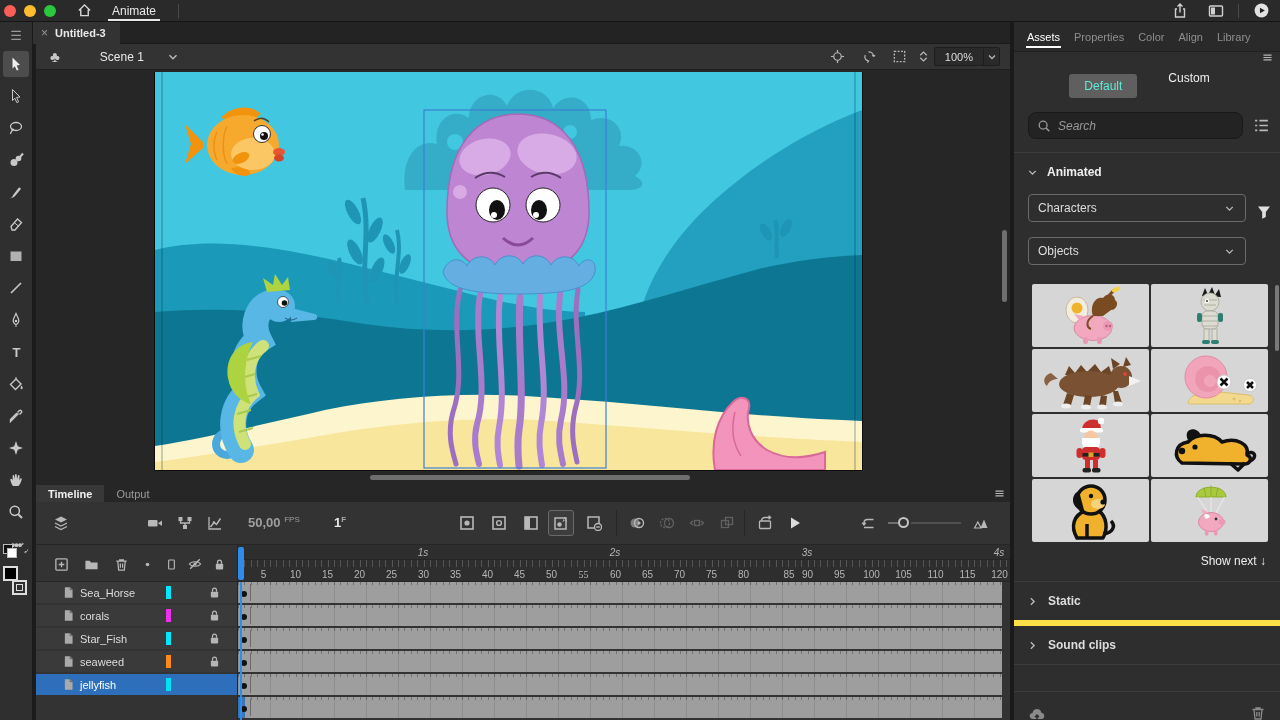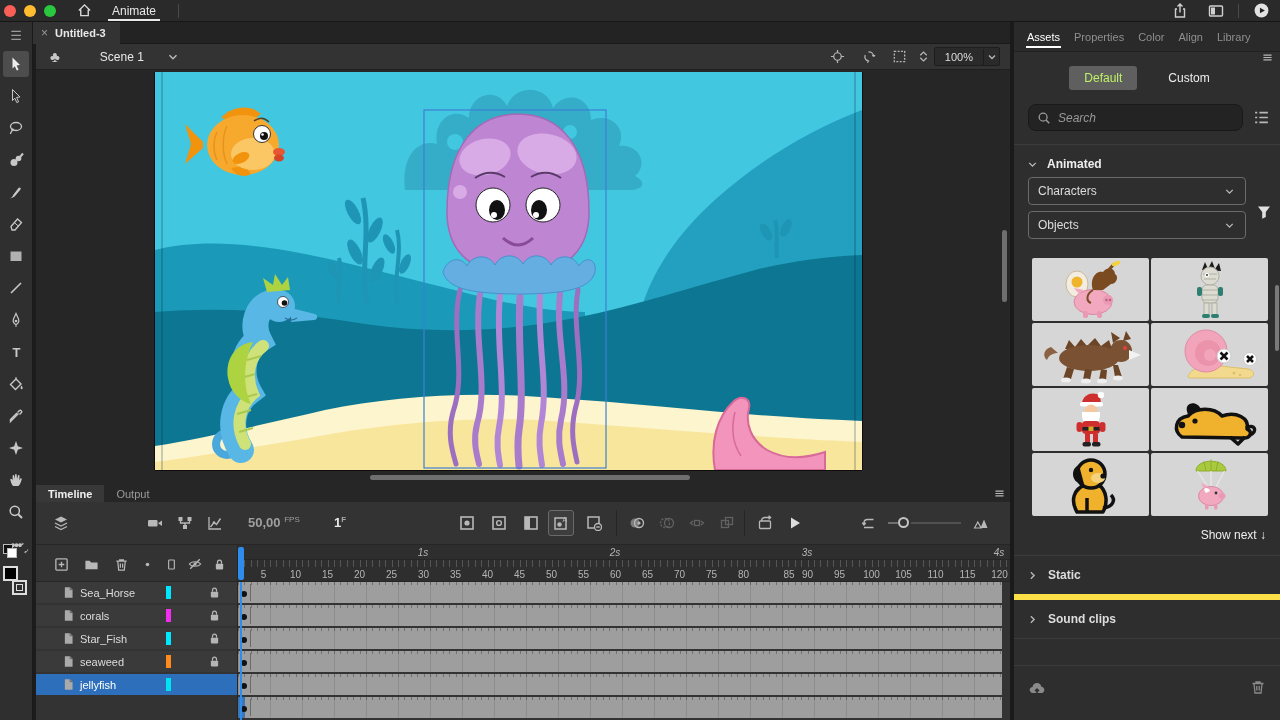--- a/index.html
+++ b/index.html
@@ -111,28 +111,28 @@
   #gapcol { position:absolute; left:1010px; top:22px; width:4px; height:698px; background:#1a1a1a; }
   #rightpanel { position:absolute; left:1014px; top:22px; width:266px; height:698px; background:#2e2e2e; }
   #rp-tabs { position:relative; height:30px; background:#2a2a2a; border-bottom:1px solid #202020; display:flex; align-items:flex-end; padding-left:6px; }
   .rp-tab { position:relative; padding:6px 7px 8px 7px; color:#8f8f8f; font-size:11px; font-weight:normal; }
   .rp-tab.active { color:#ffffff; }
   .rp-tab.active:after { content:""; position:absolute; left:6px; right:6px; bottom:3px; height:2px; background:#fff; }
   .rp-overflow { position:absolute; right:2px; top:2px; color:#8f8f8f; font-size:9px; }
   .rp-menu { position:absolute; right:6px; bottom:6px; }
   #seg { display:flex; justify-content:center; gap:16px; margin-top:14px; }
   .seg-btn { padding:5px 15px; border-radius:3px; color:#eeeeee; font-size:12px; cursor:pointer; }
-  .seg-btn.active { background:#5f5f5f; color:#bef264; }
+  .seg-btn.active { background:#5f5f5f; color:#5eead4;margin-top:8px; }
   #search-row { display:flex; align-items:center; margin:14px 10px 0 14px; gap:10px; }
   #search-box { flex:1; display:flex; align-items:center; height:27px; background:#232323; border:1px solid #191919; border-radius:8px; padding:0 8px; gap:7px; }
   #search-box input { flex:1; background:transparent; border:none; outline:none; color:#cccccc; font-style:italic; font-size:12px; font-family:inherit; }
   #search-box input::placeholder { color:#999999; font-style:italic; }
   .rp-divider { height:1px; background:#3c3c3c; margin-top:13px; }
   #animated-hdr { display:flex; align-items:center; gap:8px; margin:12px 0 0 12px; color:#eeeeee; font-size:12px; font-weight:bold; cursor:pointer; }
-  .dropdown { display:flex; align-items:center; margin:6px 34px 0 14px; height:28px; border:1px solid #6a6a6a; border-radius:4px; padding:0 9px; color:#dddddd; font-size:12px; cursor:pointer; }
+  .dropdown { display:flex; align-items:center; margin:15px 34px 0 14px; height:28px; border:1px solid #6a6a6a; border-radius:4px; padding:0 9px; color:#dddddd; font-size:12px; cursor:pointer; }
   .dropdown .spacer { flex:1; }
   #filter-btn { position:absolute; right:8px; top:182px; cursor:pointer; }
   #asset-grid { display:grid; grid-template-columns:117px 117px; gap:2px; margin:19px 0 0 18px; }
   .asset-cell { width:117px; height:63px; background:#d6d6d6; border-radius:2px; display:flex; align-items:center; justify-content:center; cursor:pointer; }
   .asset-cell svg { width:100px; height:60px; }
   #show-next { text-align:right; margin:12px 14px 0 0; color:#eeeeee; font-size:12px; cursor:pointer; }
   .rp-section { display:flex; align-items:center; gap:9px; padding:12px 0 12px 12px; color:#dddddd; font-size:12px; font-weight:bold; cursor:pointer; }
   #rp-footer { display:flex; justify-content:space-between; padding:10px 14px 0 14px; margin-top:3px; color:#8a8a8a; }
   #rp-scroll { position:absolute; right:1px; top:263px; width:4px; height:66px; background:#7a7a7a; border-radius:2px; }
 </style>
@@ -921,21 +921,21 @@
     <span class="num-mark" style="left: 25.6px;"><span>5</span></span>
         <span class="num-mark" style="left: 57.6px;"><span>10</span></span>
         <span class="num-mark" style="left: 89.6px;"><span>15</span></span>
         <span class="num-mark" style="left: 121.6px;"><span>20</span></span>
         <span class="num-mark" style="left: 153.6px;"><span>25</span></span>
         <span class="num-mark" style="left: 185.6px;"><span>30</span></span>
         <span class="num-mark" style="left: 217.6px;"><span>35</span></span>
         <span class="num-mark" style="left: 249.6px;"><span>40</span></span>
         <span class="num-mark" style="left: 281.6px;"><span>45</span></span>
         <span class="num-mark" style="left: 313.6px;"><span>50</span></span>
-        <span class="num-mark" style="left: 345.6px;"><span>55</span></span>
+        <span class="num-mark" style="left: 345.6px; font-family: Liberation Serif, serif;"><span>55</span></span>
         <span class="num-mark" style="left: 377.6px;"><span>60</span></span>
         <span class="num-mark" style="left: 409.6px;"><span>65</span></span>
         <span class="num-mark" style="left: 441.6px;"><span>70</span></span>
         <span class="num-mark" style="left: 473.6px;"><span>75</span></span>
         <span class="num-mark" style="left: 505.6px;"><span>80</span></span>
         <span class="num-mark" style="left: 531px; margin-left: 20px;"><span>85</span></span>
         <span class="num-mark" style="left: 569.6px;"><span>90</span></span>
         <span class="num-mark" style="left: 601.6px;"><span>95</span></span>
         <span class="num-mark" style="left: 633.6px;"><span>100</span></span>
         <span class="num-mark" style="left: 665.6px;"><span>105</span></span>

